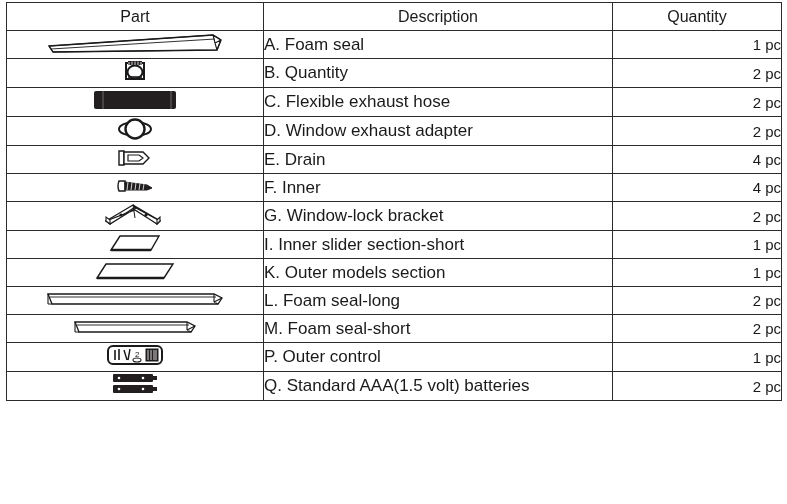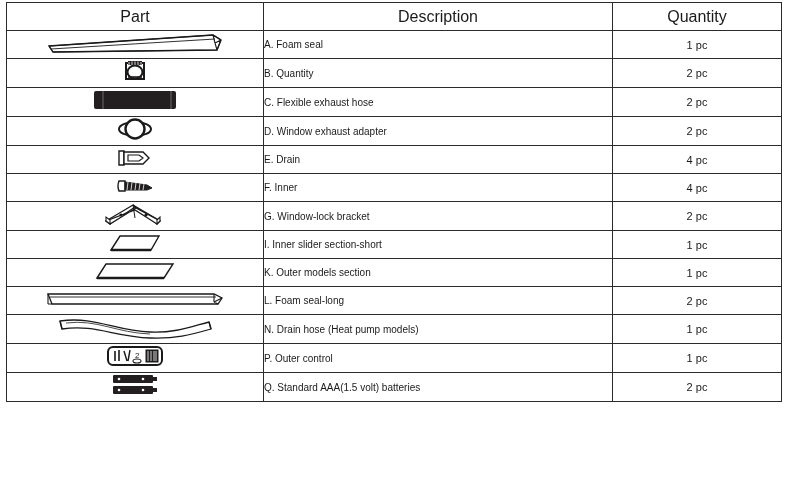--- a/index.html
+++ b/index.html
@@ -38,26 +38,26 @@
     font-size: 16px;
     text-align: center;
   }
   td.cell-part {
     text-align: center;
     padding: 0;
   }
   td.cell-desc {
     text-align: left;
     padding-left: 22px;
-    font-size: 10px;
+    font-size: 17px;
     white-space: nowrap;
   }
   td.cell-qty {
-    text-align: center;
-    font-size: 11px;
+    text-align: right;
+    font-size: 15px;
     margin-left: 40px;
   }
   .part-art {
     display: block;
     margin: 0 auto;
     line-height: 0;
   }
   .svg-wrap { display:inline-block; line-height:0; }
 </style>
 </head>
@@ -217,35 +217,34 @@
             <polygon points="4,5 170,5 178,9 174,15 8,15" fill="#ffffff" stroke="#1a1a1a" stroke-width="1.3"></polygon>
             <path d="M4,5 L4,15 M170,5 L170,13 M170,13 L178,9 M170,13 L174,15 M8,15 L4,15" stroke="#1a1a1a" stroke-width="1.1" fill="none"></path>
             <path d="M6,8 L172,8" stroke="#1a1a1a" stroke-width="0.9"></path>
           </svg>
         </span>
       </td>
       <td class="cell-desc">L. Foam seal-long</td>
       <td class="cell-qty">2 pc</td>
     </tr>
 
-
-    <tr>
-      <td class="cell-part">
-        <span class="svg-wrap">
-          <svg class="part-art" width="160" height="24" viewBox="0 0 160 24">
-            <path d="M5,6 C40,1 60,16 95,17 C120,18 135,12 154,7 L156,14 C135,20 120,24 95,23 C60,22 40,9 7,14 Z" fill="#ffffff" stroke="#1a1a1a" stroke-width="1.3"></path>
-            <path d="M5,6 L7,14" stroke="#1a1a1a" stroke-width="1.3"></path>
-            <path d="M154,7 L156,14" stroke="#1a1a1a" stroke-width="1.3"></path>
-            <path d="M11,8 C42,4 62,18 95,19" fill="none" stroke="#1a1a1a" stroke-width="0.8"></path>
-          </svg>
-        </span>
-      </td>
-      <td class="cell-desc">N. Drain hose (Heat pump models)</td>
-      <td class="cell-qty">1 pc</td>
-    </tr>
+    <tr>
+      <td class="cell-part">
+        <span class="svg-wrap">
+          <svg class="part-art" width="128" height="20" viewBox="0 0 128 20">
+            <polygon points="4,5 116,5 124,9 120,15 8,15" fill="#ffffff" stroke="#1a1a1a" stroke-width="1.3"></polygon>
+            <path d="M4,5 L4,15 M116,5 L116,13 M116,13 L124,9 M116,13 L120,15 M8,15 L4,15" stroke="#1a1a1a" stroke-width="1.1" fill="none"></path>
+            <path d="M6,8 L118,8" stroke="#1a1a1a" stroke-width="0.9"></path>
+          </svg>
+        </span>
+      </td>
+      <td class="cell-desc">M. Foam seal-short</td>
+      <td class="cell-qty">2 pc</td>
+    </tr>
+
 
 
     <tr>
       <td class="cell-part">
         <span class="svg-wrap">
           <svg class="part-art" width="60" height="24" viewBox="0 0 60 24">
             <rect x="3" y="3" width="54" height="18" rx="5" fill="#ffffff" stroke="#1a1a1a" stroke-width="2"></rect>
             <path d="M10,7 L10,17 M14,6 L14,17" stroke="#1a1a1a" stroke-width="1.6"></path>
             <path d="M19,7 L22,17 M25,6 L23,17" stroke="#1a1a1a" stroke-width="1.4"></path>
             <text x="30" y="14" font-family="'Liberation Sans', sans-serif" font-size="8" fill="#1a1a1a">2</text>

